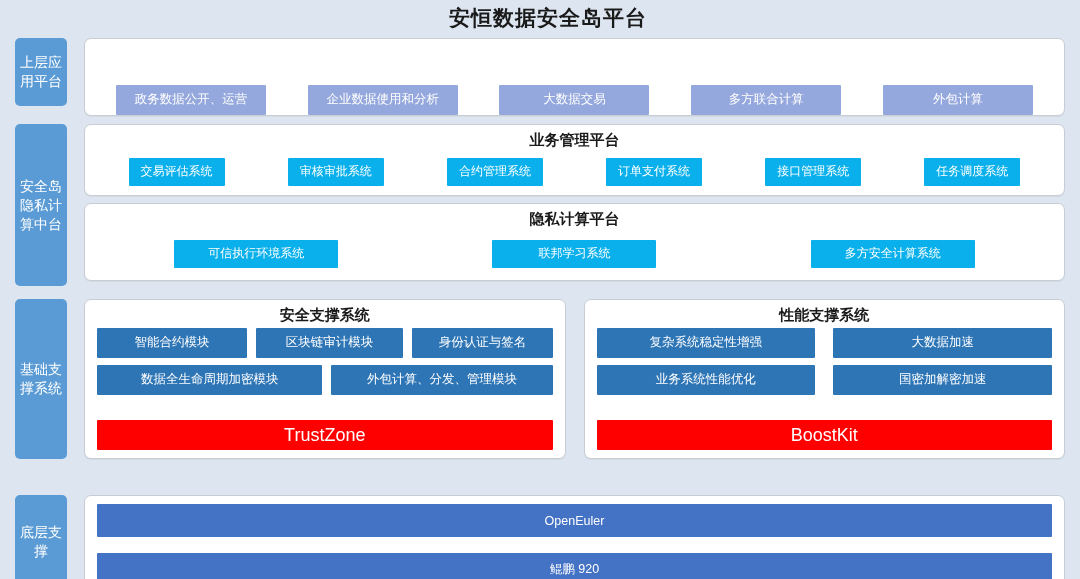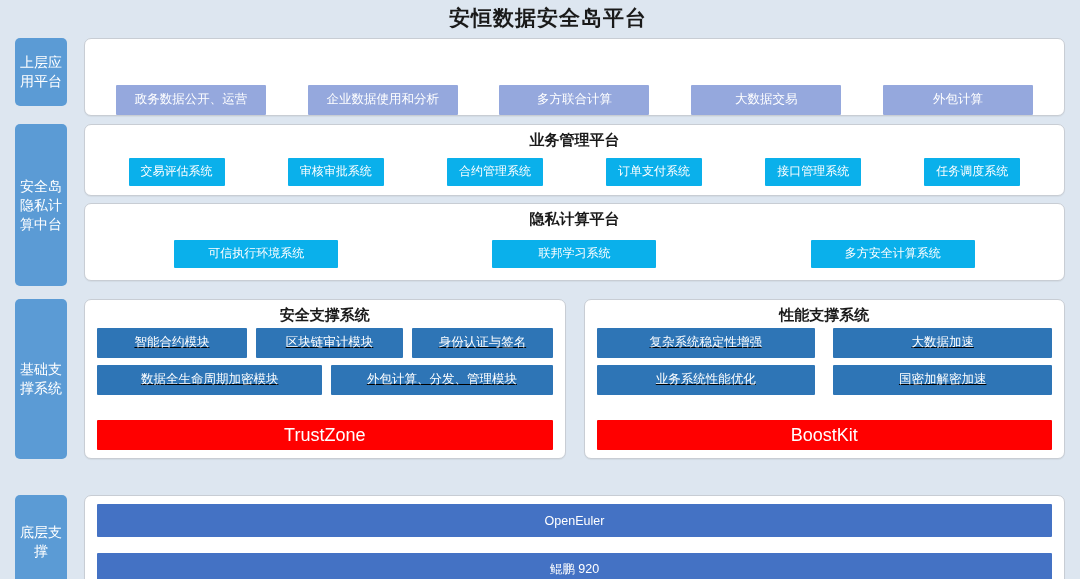--- a/index.html
+++ b/index.html
@@ -192,21 +192,20 @@
     display: flex;
     flex-direction: column;
     gap: 7px;
     padding: 4px 12px 0 12px;
     flex: 1 1 auto;
   }
   .module-line {
     display: flex;
     gap: 9px;
     justify-content: space-between;
-    text-decoration: underline;
   }
   .module-line .chip-steel { flex: 1 1 auto; }
 
   #security-panel .module-line-1 .chip-steel:nth-child(1) { flex: 1.08 1 0; }
   #security-panel .module-line-1 .chip-steel:nth-child(2) { flex: 1.06 1 0; }
   #security-panel .module-line-1 .chip-steel:nth-child(3) { flex: 1.0 1 0; }
   #security-panel .module-line-2 .chip-steel:nth-child(1) { flex: 1.02 1 0; }
   #security-panel .module-line-2 .chip-steel:nth-child(2) { flex: 1.0 1 0; }
 
   #performance-panel .module-line .chip-steel { flex: 1 1 0; max-width: 48%; }
@@ -225,22 +224,22 @@
 
 <div class="band" id="band-application">
   <div class="side-label">
     <span class="side-label-text">上层应用平台</span>
   </div>
   <div class="panel-area">
     <div class="panel" id="application-panel">
       <div class="chip-row">
         <div class="chip chip-app">政务数据公开、运营</div>
         <div class="chip chip-app">企业数据使用和分析</div>
+        <div class="chip chip-app">大数据交易</div>
         <div class="chip chip-app">多方联合计算</div>
-        <div class="chip chip-app">大数据交易</div>
         <div class="chip chip-app">外包计算</div>
       </div>
     </div>
   </div>
 </div>
 
 <div class="band" id="band-midplatform">
   <div class="side-label">
     <span class="side-label-text">安全岛隐私计算中台</span>
   </div>

